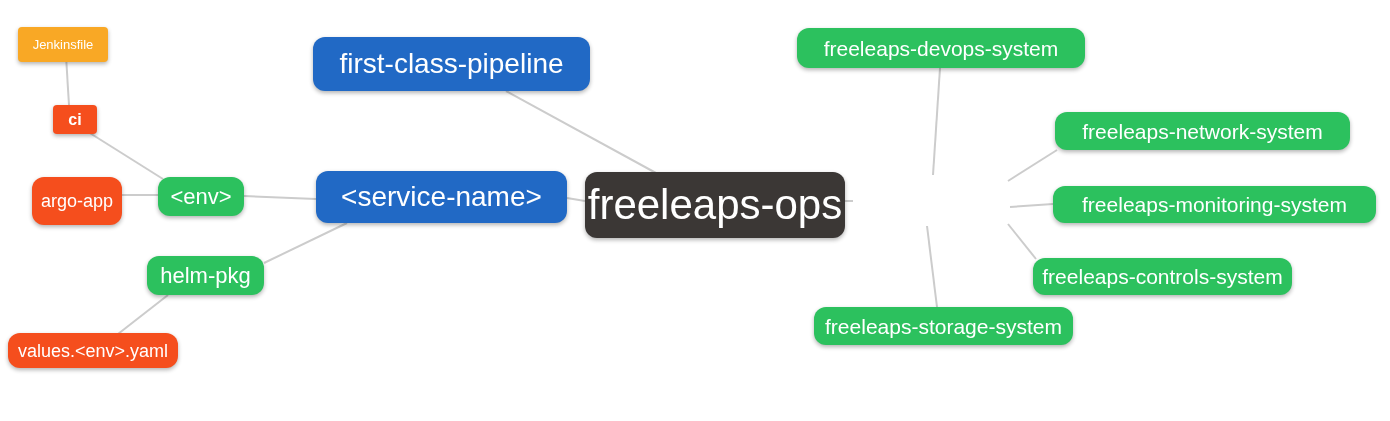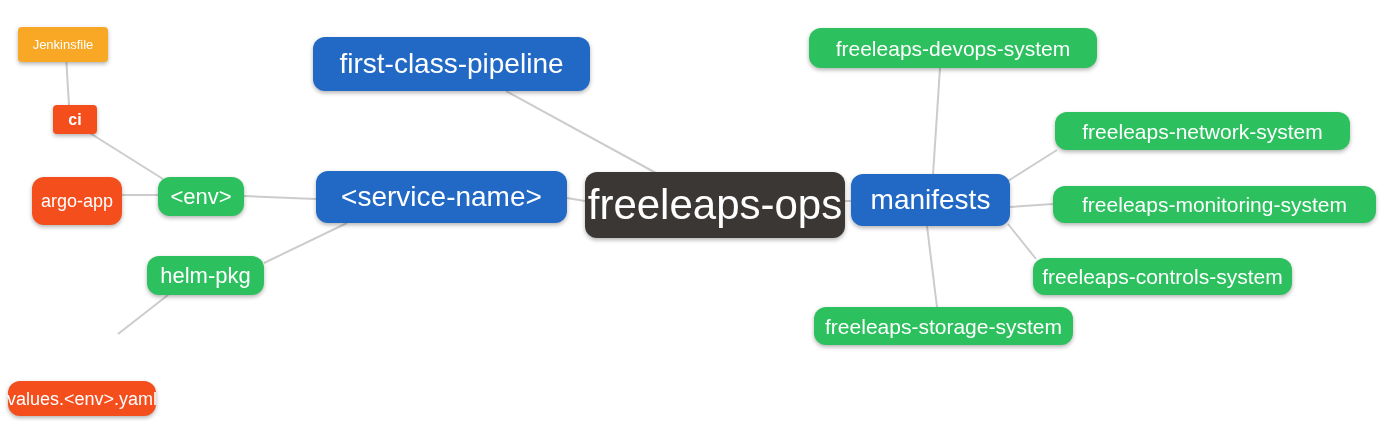--- a/index.html
+++ b/index.html
@@ -40,26 +40,26 @@
   .orange { background: #f9a825; }
   .red    { background: #f54e1d; }
   .dark   { background: #3b3735; }
 
   
   .n-jenkinsfile { left: 18px;   top: 27px;  width: 90px;  height: 35px; font-size: 13px; border-radius: 4px; }
   .n-ci          { left: 53px;   top: 105px; width: 44px;  height: 29px; font-size: 16px; border-radius: 4px; font-weight: bold; }
   .n-argo-app    { left: 32px;   top: 177px; width: 90px;  height: 48px; font-size: 18px; }
   .n-env         { left: 158px;  top: 177px; width: 86px;  height: 39px; font-size: 22px; }
   .n-helm-pkg    { left: 147px;  top: 256px; width: 117px; height: 39px; font-size: 22px; }
-  .n-values      { left: 8px;    top: 333px; width: 148px; height: 35px; font-size: 18px; margin-top: 48px; }
+  .n-values      { left: 8px;    top: 333px; width: 170px; height: 35px; font-size: 18px; }
   .n-pipeline    { left: 313px;  top: 37px;  width: 277px; height: 54px; font-size: 28px; }
   .n-service     { left: 316px;  top: 171px; width: 251px; height: 52px; font-size: 28px; }
   .n-root        { left: 585px;  top: 172px; width: 260px; height: 66px; font-size: 42px; }
   .n-manifests   { left: 851px;  top: 174px; width: 159px; height: 52px; font-size: 28px; }
-  .n-devops      { left: 797px;  top: 28px;  width: 288px; height: 40px; font-size: 21px; margin-left: 12px; }
+  .n-devops      { left: 797px;  top: 28px;  width: 288px; height: 40px; font-size: 21px; }
   .n-network     { left: 1055px; top: 112px; width: 295px; height: 38px; font-size: 21px; }
   .n-monitoring  { left: 1053px; top: 186px; width: 323px; height: 37px; font-size: 21px; }
   .n-controls    { left: 1033px; top: 258px; width: 259px; height: 37px; font-size: 21px; }
   .n-storage     { left: 814px;  top: 307px; width: 259px; height: 38px; font-size: 21px; }
 
   .edge {
     stroke: #cccccc;
     stroke-width: 2;
     fill: none;
   }
@@ -115,23 +115,20 @@
   </div>
 
   <div class="node blue n-service">
     <span>&lt;service-name&gt;</span>
   </div>
 
   <div class="node dark n-root">
     <span>freeleaps-ops</span>
   </div>
 
-  <div class="node blue n-manifests">
-    <span>manifests</span>
-  </div>
 
   <div class="node green n-devops">
     <span>freeleaps-devops-system</span>
   </div>
 
   <div class="node green n-network">
     <span>freeleaps-network-system</span>
   </div>
 
   <div class="node green n-monitoring">

